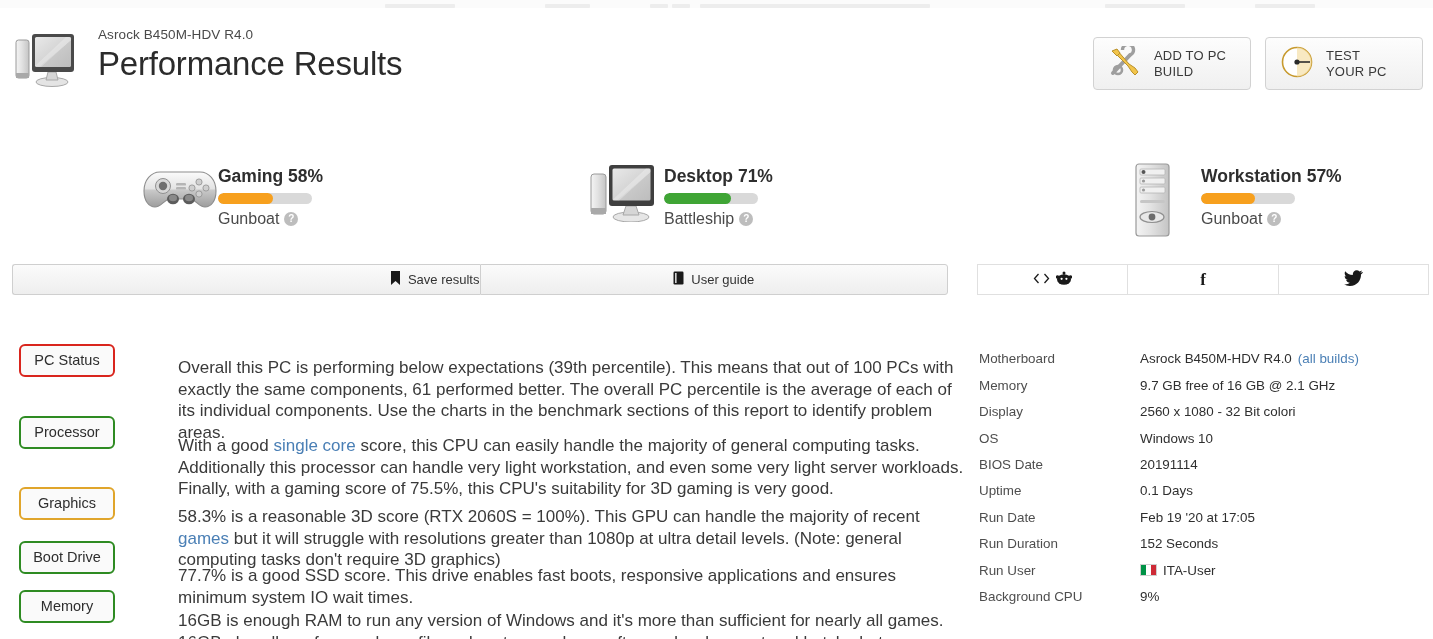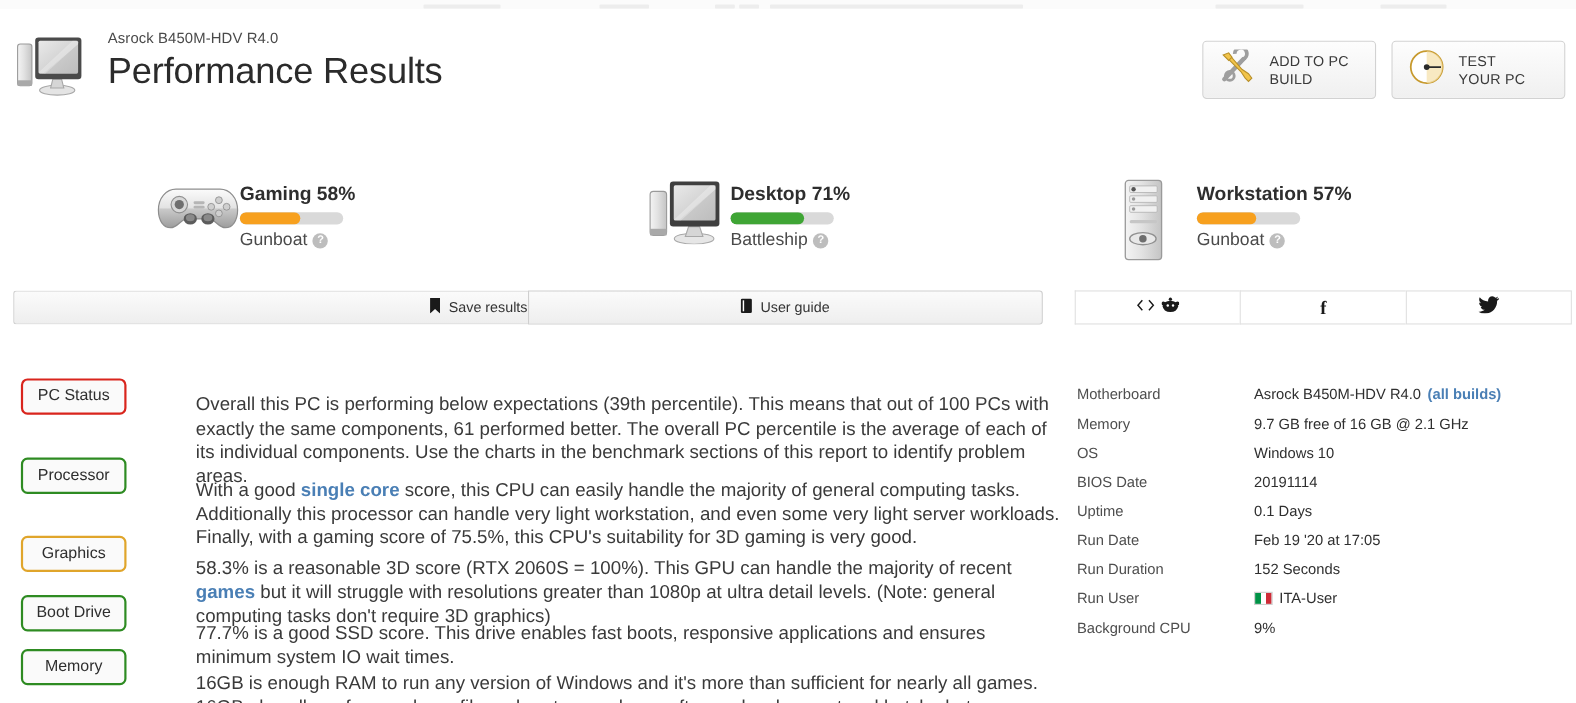--- a/index.html
+++ b/index.html
@@ -92,21 +92,21 @@
     background: #fafafa; text-align: center;
     font-size: 14.5px; color: #2e2e2e; font-weight: 400;
     padding: 6px 0 7px; cursor: pointer; position: absolute;
   }
 
   
   .body-text { position: absolute; left: 154px; top: 340px; width: 790px; }
   .para {
     font-size: 17px; line-height: 21.5px; color: #3a3a3a; position: absolute; width: 790px; margin-left: 24px;
   }
-  .lnk { color: #4a7fb5; cursor: pointer; font-weight: bold; }
+  .lnk { color: #4a7fb5; cursor: pointer; }
 
   
   .specs { position: absolute; left: 979px; top: 340px; width: 450px; }
   .spec-row { display: flex; height: 26.4px; align-items: flex-end; font-size: 13.4px; }
   .spec-key { width: 161px; color: #4e4e4e; flex: none; }
   .spec-val { color: #2f2f2f; display: flex; align-items: center; gap: 6px; }
   .flag-it {
     display: inline-block; width: 17px; height: 12px; flex: none;
     background: linear-gradient(to right, #009246 0 33.33%, #ffffff 33.33% 66.66%, #ce2b37 66.66% 100%);
     border: 1px solid #cfcfcf;
@@ -250,21 +250,21 @@
         <div class="bar-outer">
           <div class="bar-inner" id="bar1" style="width: 71%; background: rgb(63, 165, 53);"></div>
         </div>
         <div class="score-sub">
           <span>Battleship</span>
           <span class="qmark">?</span>
         </div>
       </div>
     </div>
 
-    <div class="score" style="left:1012px; top:10px">
+    <div class="score" style="left:1125px; top:10px">
       <div class="score-icon">
         <svg width="60" height="80" viewBox="0 0 60 80">
           <rect x="11" y="4" width="33" height="72" rx="3" fill="url(#twr)" stroke="#9a9a9a" stroke-width="1.2"></rect>
           <rect x="15" y="9" width="25" height="6" rx="1" fill="#f0f0f0" stroke="#b5b5b5" stroke-width=".8"></rect>
           <rect x="15" y="18" width="25" height="6" rx="1" fill="#f0f0f0" stroke="#b5b5b5" stroke-width=".8"></rect>
           <rect x="15" y="27" width="25" height="6" rx="1" fill="#f0f0f0" stroke="#b5b5b5" stroke-width=".8"></rect>
           <circle cx="18.5" cy="12" r="2" fill="#555"></circle>
           <circle cx="18.5" cy="21" r="1.6" fill="#9a9a9a"></circle>
           <circle cx="18.5" cy="30" r="1.6" fill="#9a9a9a"></circle>
           <rect x="15" y="40" width="25" height="3" rx="1.5" fill="#c6c6c6"></rect>
@@ -369,20 +369,24 @@
         <span>Asrock B450M-HDV R4.0</span>
         <span class="lnk">(all builds)</span>
       </div>
     </div>
 
     <div class="spec-row">
       <div class="spec-key">Memory</div>
       <div class="spec-val">9.7 GB free of 16 GB @ 2.1 GHz</div>
     </div>
 
+    <div class="spec-row">
+      <div class="spec-key">Display</div>
+      <div class="spec-val">2560 x 1080 - 32 Bit colori</div>
+    </div>
 
     <div class="spec-row">
       <div class="spec-key">OS</div>
       <div class="spec-val">Windows 10</div>
     </div>
 
     <div class="spec-row">
       <div class="spec-key">BIOS Date</div>
       <div class="spec-val">20191114</div>
     </div>

